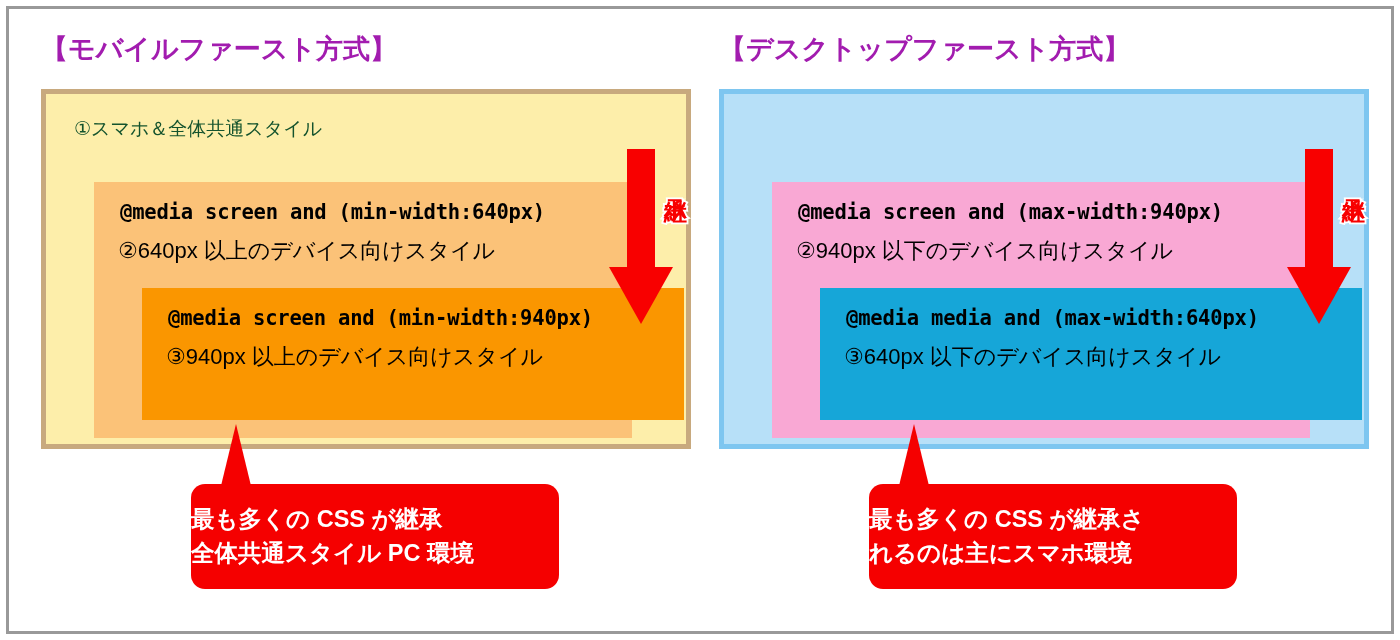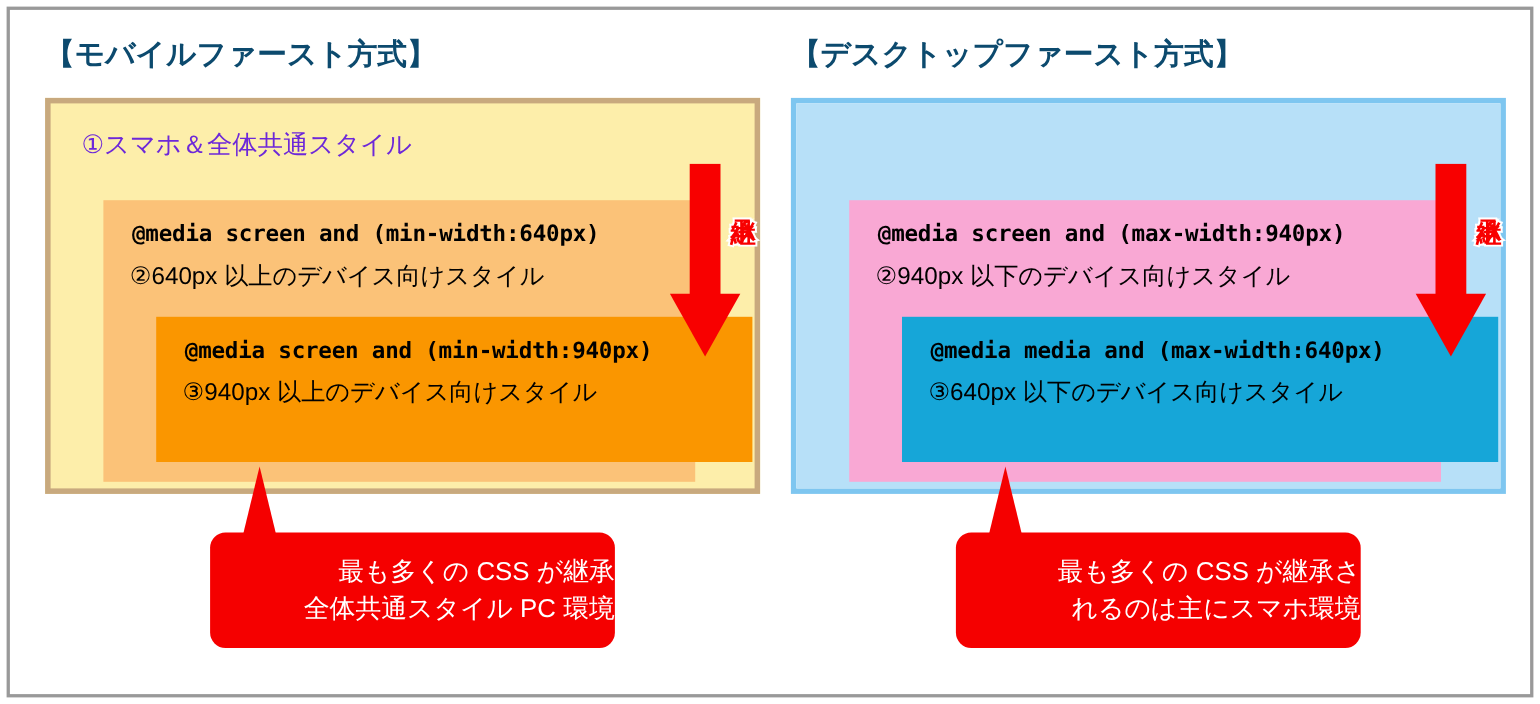--- a/index.html
+++ b/index.html
@@ -28,21 +28,21 @@
   }
   .panel-left  { left: 22px; }
   .panel-right { left: 700px; }
 
   .panel-title {
     position: absolute;
     top: 22px;
     left: 10px;
     font-size: 27px;
     font-weight: bold;
-    color: #0c4a6e;
+    color: #a21caf;
     white-space: nowrap;
     letter-spacing: 0px;
   }
 
   
   .lvl1 {
     position: absolute;
     left: 10px;
     top: 80px;
     width: 650px;
@@ -57,22 +57,22 @@
   .panel-right .lvl1-fill {
     position: absolute;
     inset: 0;
     background: #b7e0f8;
   }
 
   .lvl1-label {
     position: absolute;
     left: 28px;
     top: 22px;
-    font-size: 23px;
-    color: #6d28d9;
+    font-size: 19px;
+    color: #14532d;
     white-space: nowrap;
     z-index: 4;
   }
 
   
   .lvl2 {
     position: absolute;
     left: 48px;
     top: 88px;
     width: 538px;
@@ -177,25 +177,25 @@
     border-left: 17px solid transparent;
     border-right: 17px solid transparent;
     border-bottom: 70px solid #f50000;
     z-index: 6;
   }
   .callout-text {
     position: absolute;
     inset: 0;
     display: flex;
     flex-direction: column;
-    align-items: flex-end;
+    align-items: flex-start;
     justify-content: center;
     color: #ffffff;
     font-size: 23.5px;
-    font-weight: normal;
+    font-weight: bold;
     line-height: 1.42;
     text-align: center;
     white-space: nowrap;
   }
 </style>
 </head>
 <body>
 
 <div id="page-frame">
 

